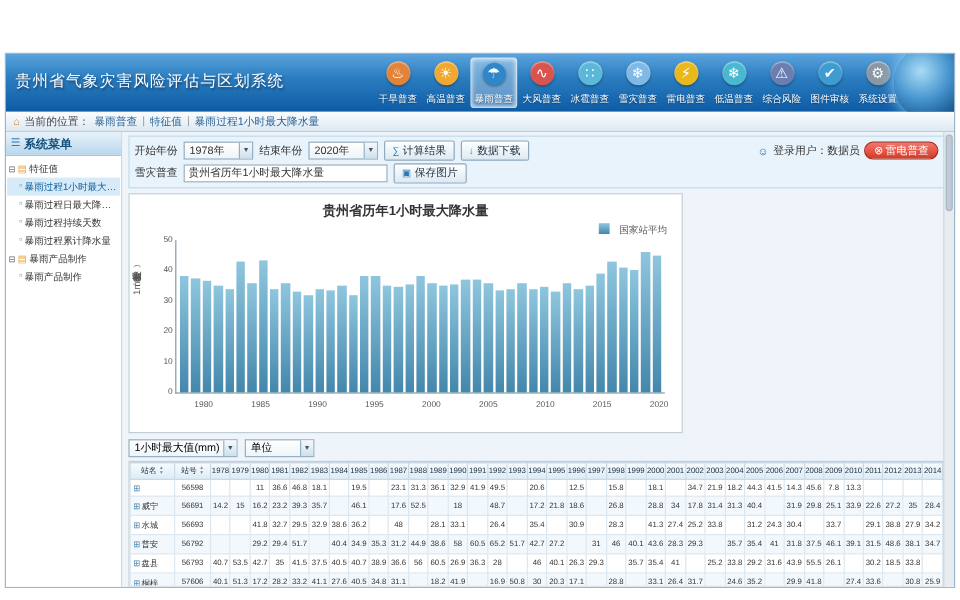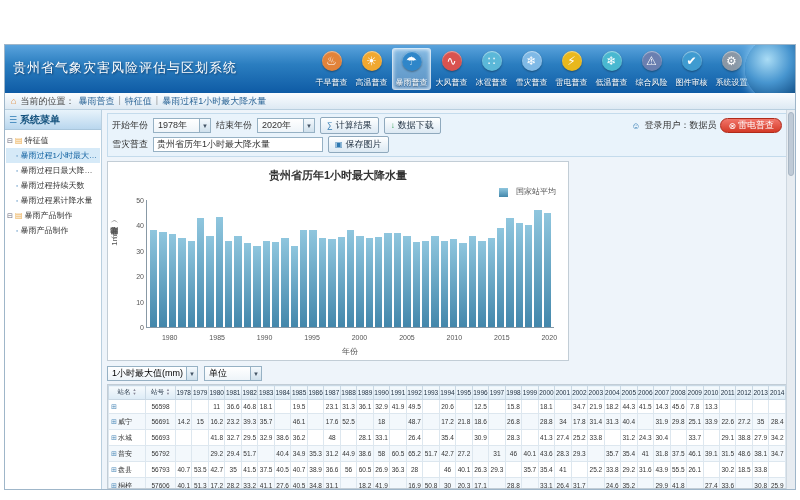--- a/index.html
+++ b/index.html
@@ -79,21 +79,21 @@
     background:linear-gradient(#f2766b,#d43a28);color:#fff;border:1px solid #b02a1a;
     border-radius:8px;font-size:9px;cursor:pointer;font-family:inherit;white-space:nowrap}
   .title-input{height:15px;width:170px;border:1px solid #96b1c4;font-size:9px;padding:0 3px;
     font-family:inherit;color:#333;background:#fff}
 
   
   .chart-panel{flex:0 0 200px;margin-top:4px;width:462px;height:200px;background:#fff;
     border:1px solid #c2cdd6;position:relative}
   .chart-title{position:absolute;top:6px;left:0;width:100%;text-align:center;font-size:11px;
     font-weight:bold;color:#333}
-  .legend{position:absolute;top:24px;right:12px;display:flex;align-items:flex-end;gap:8px;
+  .legend{position:absolute;top:24px;right:12px;display:flex;align-items:flex-start;gap:8px;
     font-size:8px;color:#555}
   .legend-sq{width:9px;height:9px;background:linear-gradient(180deg,#8fc6de,#4387ab)}
   .ylab{position:absolute;left:2px;top:66px;writing-mode:vertical-rl;transform:rotate(180deg);
     font-size:8px;color:#555}
   .plot{position:absolute;left:38px;right:14px;top:38px;bottom:32px;
     border-left:1px solid #8899a6;border-bottom:1px solid #8899a6}
   .bars{position:absolute;inset:0;display:flex;align-items:flex-end;gap:2px;padding:0 3px}
   .bar{flex:1;background:linear-gradient(180deg,#8fc6de,#4387ab);min-width:2px}
   .ytick{position:absolute;right:calc(100% + 3px);transform:translateY(50%);font-size:7px;color:#555}
   .xticks{position:absolute;left:38px;right:14px;bottom:17px;height:9px}
@@ -328,21 +328,20 @@
               <div class="xtick" style="left: 5.81395%;">1980</div>
               <div class="xtick" style="left: 17.4419%;">1985</div>
               <div class="xtick" style="left: 29.0698%;">1990</div>
               <div class="xtick" style="left: 40.6977%;">1995</div>
               <div class="xtick" style="left: 52.3256%;">2000</div>
               <div class="xtick" style="left: 63.9535%;">2005</div>
               <div class="xtick" style="left: 75.5814%;">2010</div>
               <div class="xtick" style="left: 87.2093%;">2015</div>
               <div class="xtick" style="left: 98.8372%;">2020</div>
             </div>
-          <div class="xlab">年份</div>
         </div>
 
         <div class="tablectrl">
           <span class="select">
             <span>1小时最大值(mm)</span>
             <span class="caret">▼</span>
           </span>
           <span class="select">
             <span>单位</span>
             <span class="caret">▼</span>

